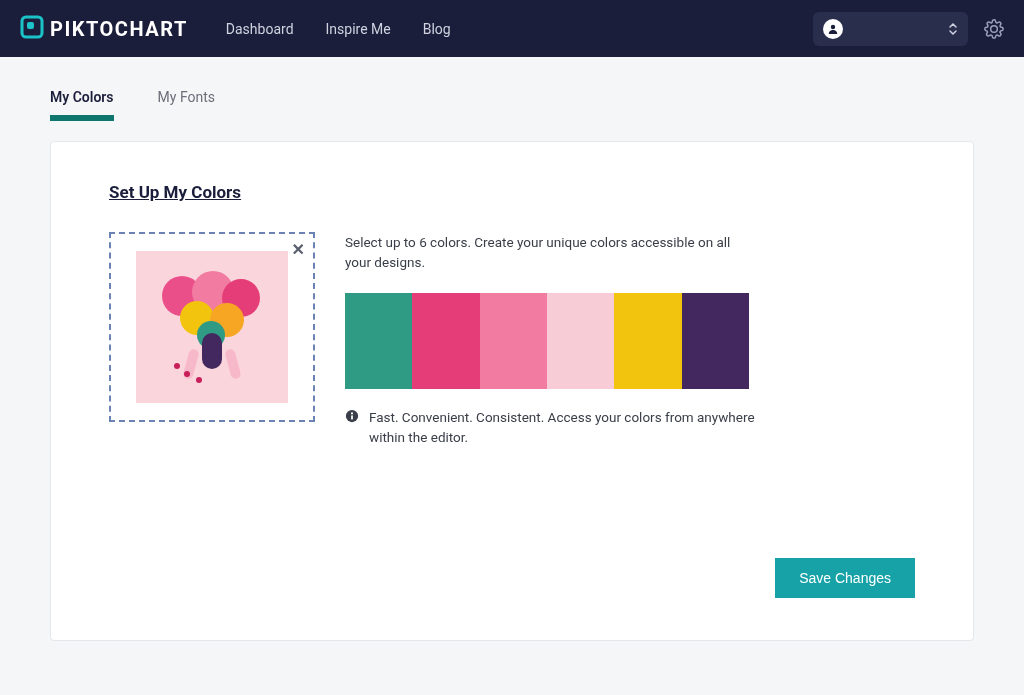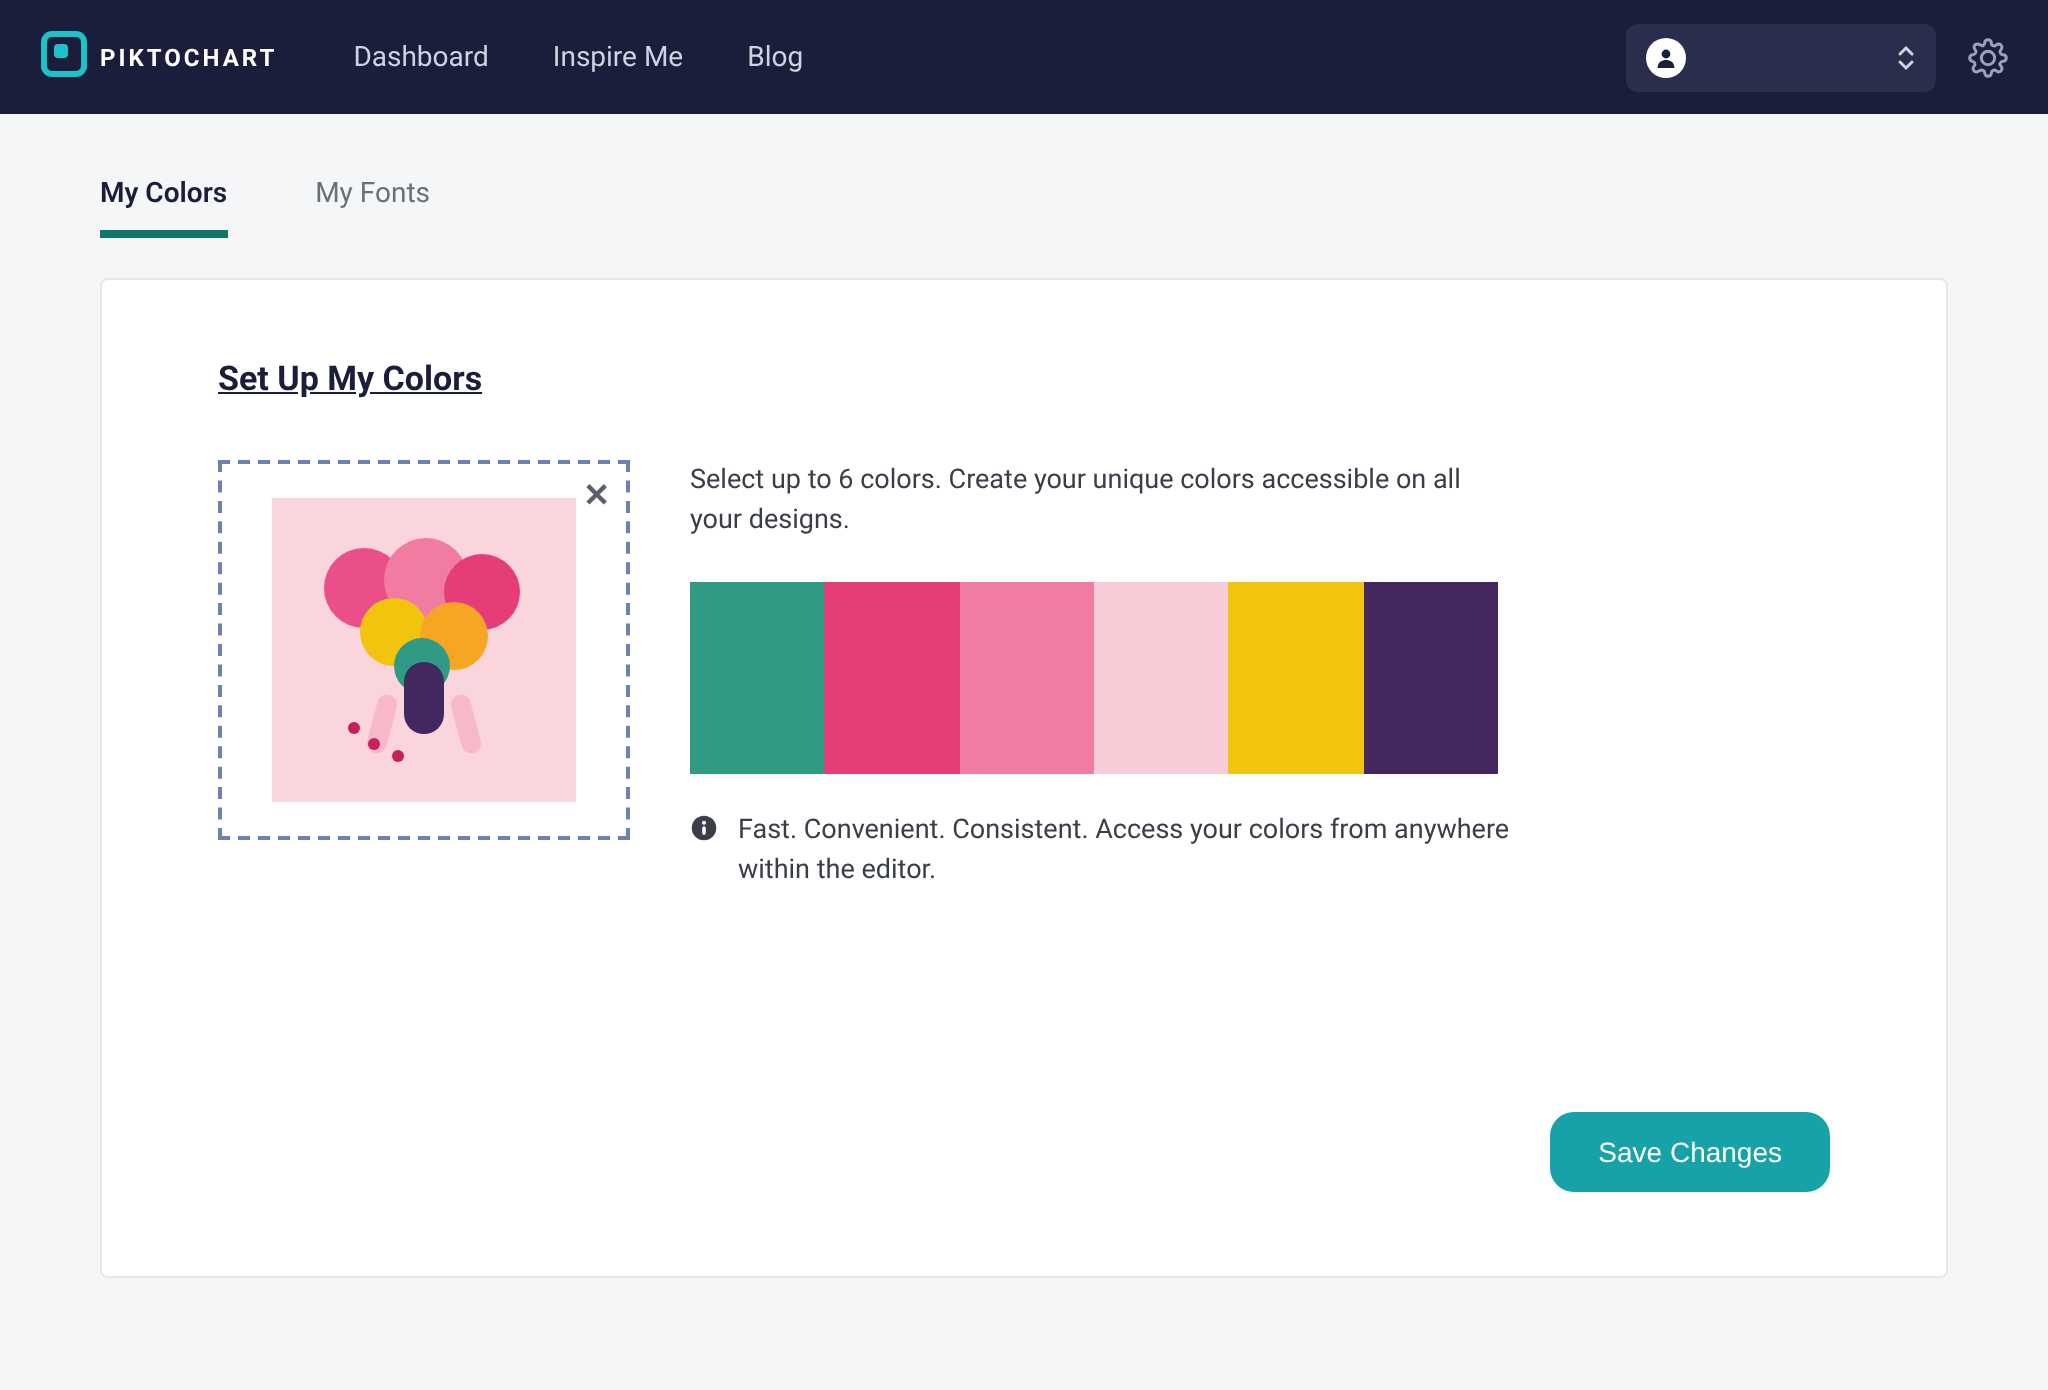--- a/index.html
+++ b/index.html
@@ -26,21 +26,21 @@
       gap: 6px;
       margin-right: 30px;
     }
     .logo-icon {
       width: 24px;
       height: 24px;
     }
     .logo-text {
       color: #fff;
       font-weight: 700;
-      font-size: 12px;
+      font-size: 20px;
       letter-spacing: 1.5px;
     }
     .nav {
       display: flex;
       gap: 32px;
     }
     .nav-item {
       color: #d0d2e0;
       font-size: 14px;
       cursor: pointer;
@@ -95,21 +95,21 @@
     }
     .tab {
       font-size: 14px;
       color: #6b6f7a;
       padding-bottom: 10px;
       cursor: pointer;
     }
     .tab.active {
       color: #1a1e3a;
       font-weight: 600;
-      border-bottom: 4px solid #0f766e;
+      border-bottom: 6px solid #0f766e;
     }
 
     
     .card {
       background: #fff;
       margin: 20px 50px;
       border: 1px solid #e5e7ec;
       border-radius: 4px;
       padding: 40px 58px 30px 58px;
       min-height: 500px;
@@ -204,21 +204,21 @@
       margin-top: 2px;
     }
 
     .save-btn {
       position: absolute;
       right: 58px;
       bottom: 42px;
       background: #17a2a8;
       color: #fff;
       border: none;
-      border-radius: 12px;
+      border-radius: 0;
       padding: 12px 24px;
       font-size: 14px;
       font-weight: 500;
       cursor: pointer;
     }
   </style>
 </head>
 <body>
 
 <div class="header">

